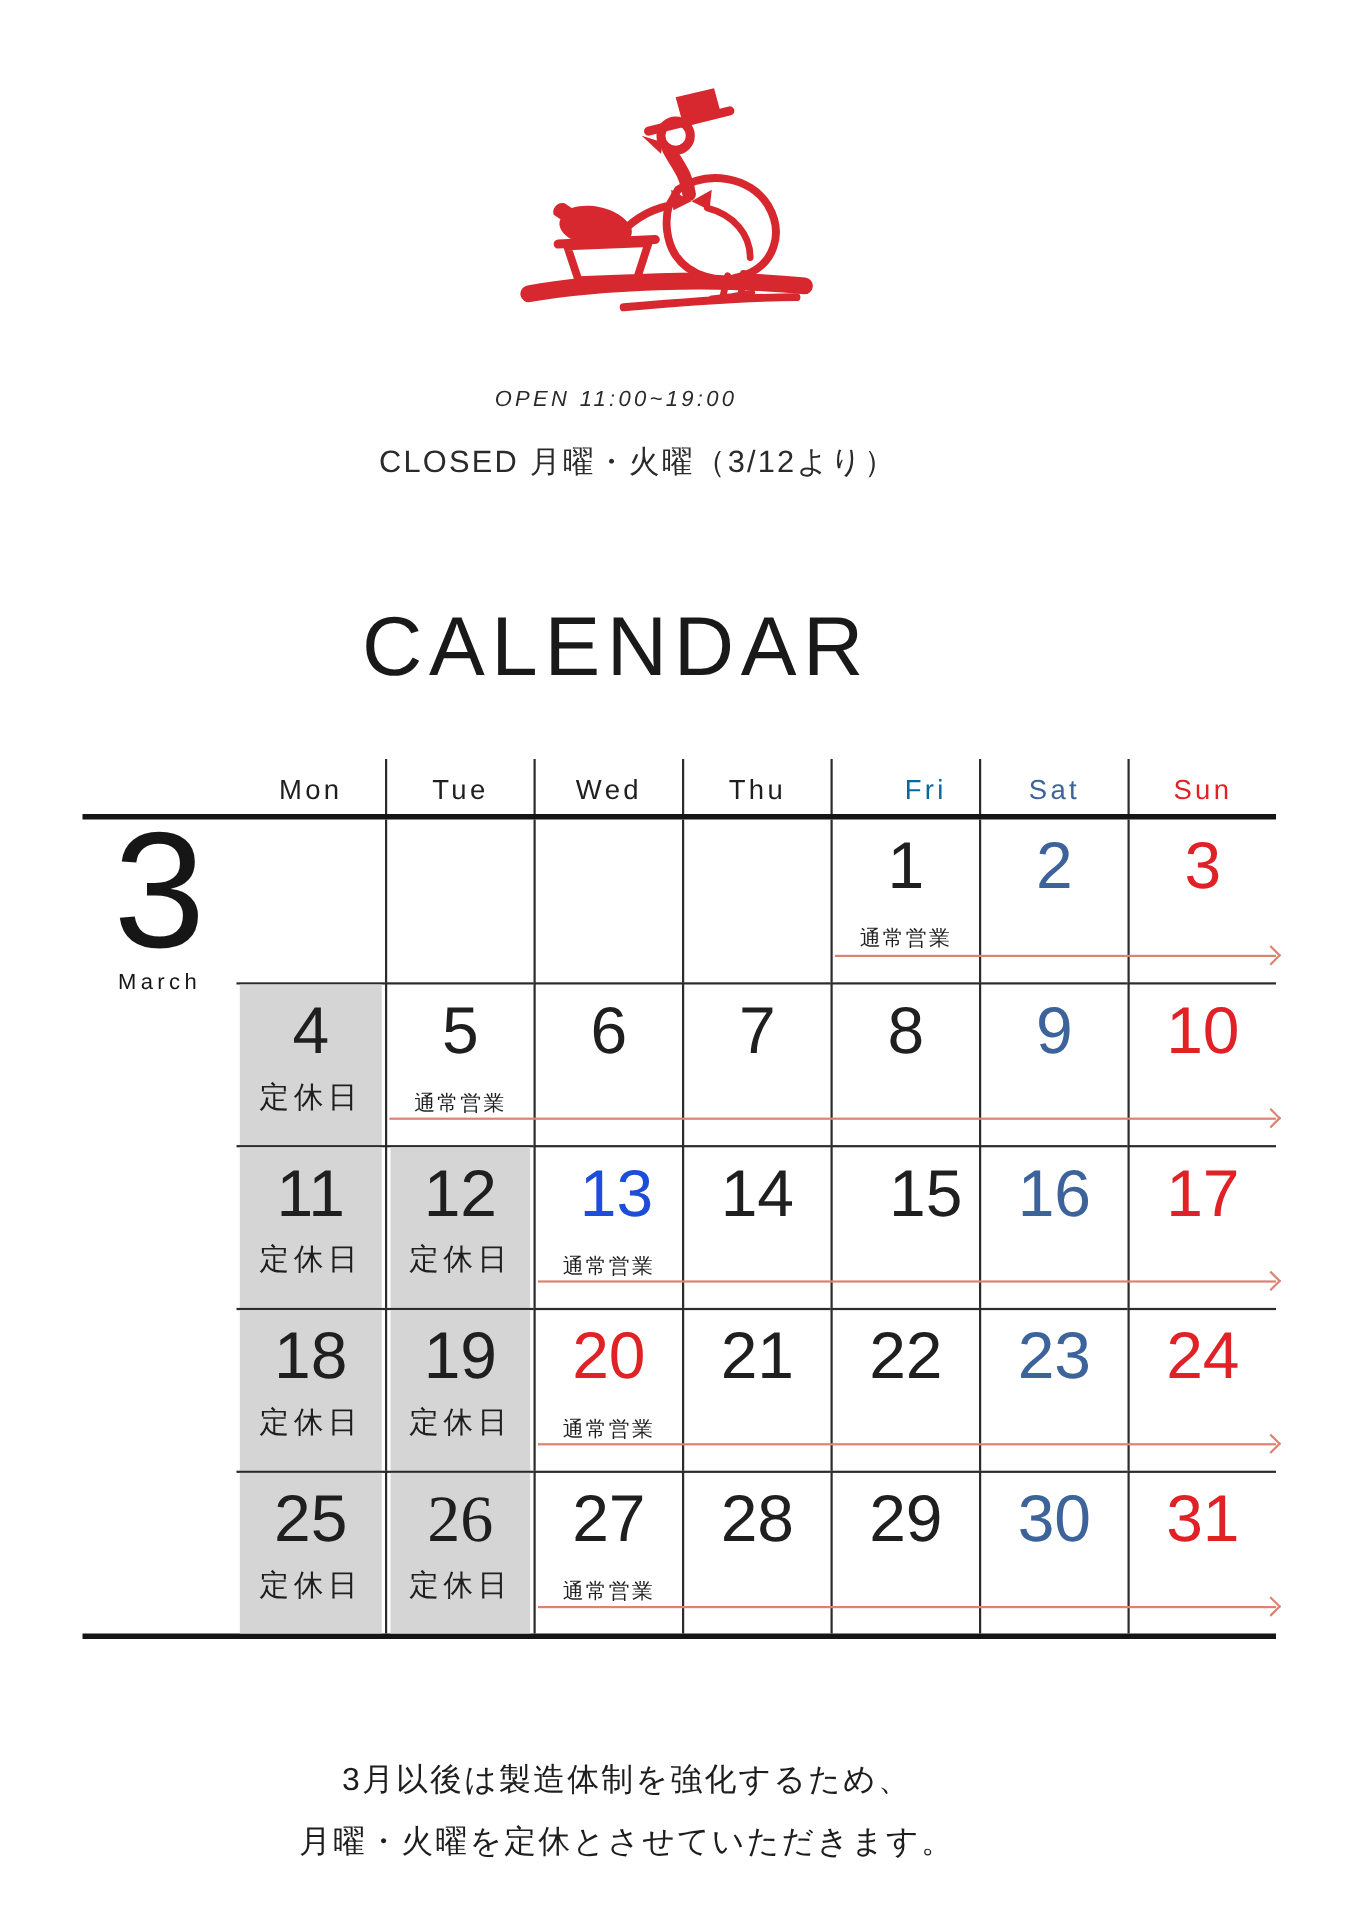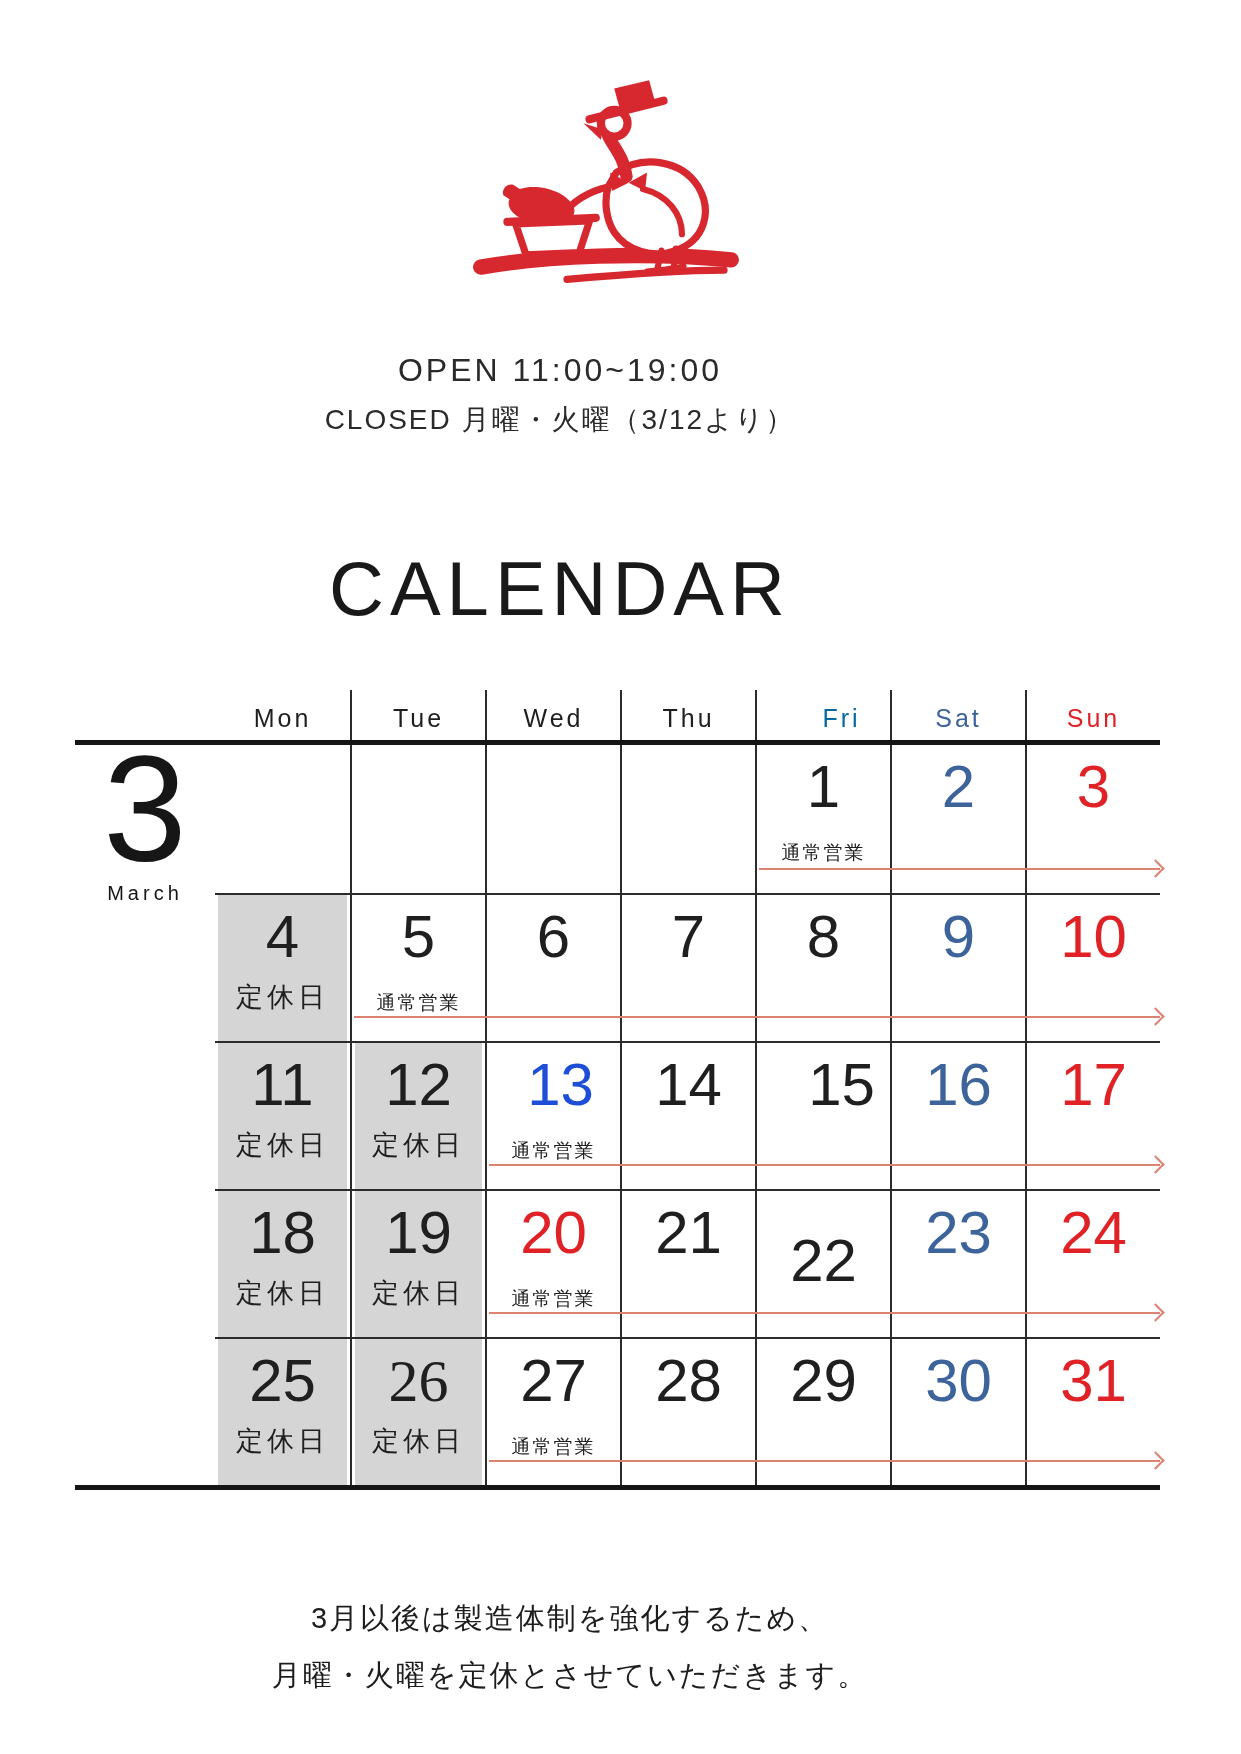--- a/index.html
+++ b/index.html
@@ -9,23 +9,23 @@
   html,body{margin:0;padding:0;}
   body{
     width:1241px;height:1754px;background:#ffffff;
     font-family:"Liberation Sans","DejaVu Sans",sans-serif;color:var(--ink);
   }
   .page{position:relative;width:1241px;height:1754px;overflow:hidden;background:#fff;}
 
   .logo{position:absolute;left:452px;top:80px;width:308px;height:216px;}
 
   .open-line{position:absolute;left:0;top:352px;width:1120px;text-align:center;
-    font-size:32px;letter-spacing:3px;color:#2a2a2a;}
+    font-size:20px;letter-spacing:3px;color:#2a2a2a;font-style:italic;}
   .closed-line{position:absolute;left:0;top:401px;width:1120px;text-align:center;
-    font-size:28px;letter-spacing:2px;color:#2a2a2a;}
+    font-size:28px;letter-spacing:2px;color:#2a2a2a;padding-left:20px;}
   .title{position:absolute;left:0;top:545px;width:1120px;text-align:center;
     font-size:76px;letter-spacing:6px;font-weight:500;color:#191919;}
 
   .cal{position:absolute;left:75px;top:690px;width:1085px;}
   .cal-head{display:flex;height:50px;border-bottom:5px solid var(--thick);}
   .labelcol{width:140px;flex:none;}
   .hcell{box-sizing:border-box;width:135px;flex:none;text-align:center;
     font-size:25px;letter-spacing:3px;line-height:56px;font-weight:500;}
   .hcell.vl,.cell.vl{border-left:2px solid var(--grid);}
   .cal-body{border-bottom:5px solid var(--thick);}
@@ -192,21 +192,21 @@
             <div class="note closed-note">定休日</div>
           </div>
           <div class="cell vl">
             <div class="num" style="color: rgb(224, 34, 39);">20</div>
             <div class="note open-note">通常営業</div>
           </div>
           <div class="cell vl">
             <div class="num" style="color: rgb(31, 31, 31);">21</div>
           </div>
           <div class="cell vl">
-            <div class="num" style="color: rgb(31, 31, 31); margin-top: 28px;">22</div>
+            <div class="num" style="color: rgb(31, 31, 31);">22</div>
           </div>
           <div class="cell vl">
             <div class="num" style="color: rgb(61, 99, 155);">23</div>
           </div>
           <div class="cell vl">
             <div class="num" style="color: rgb(224, 34, 39);">24</div>
           </div>
           <div class="arrow" style="left: 414px;">
             <i class="aline"></i>
             <i class="ahead"></i>

